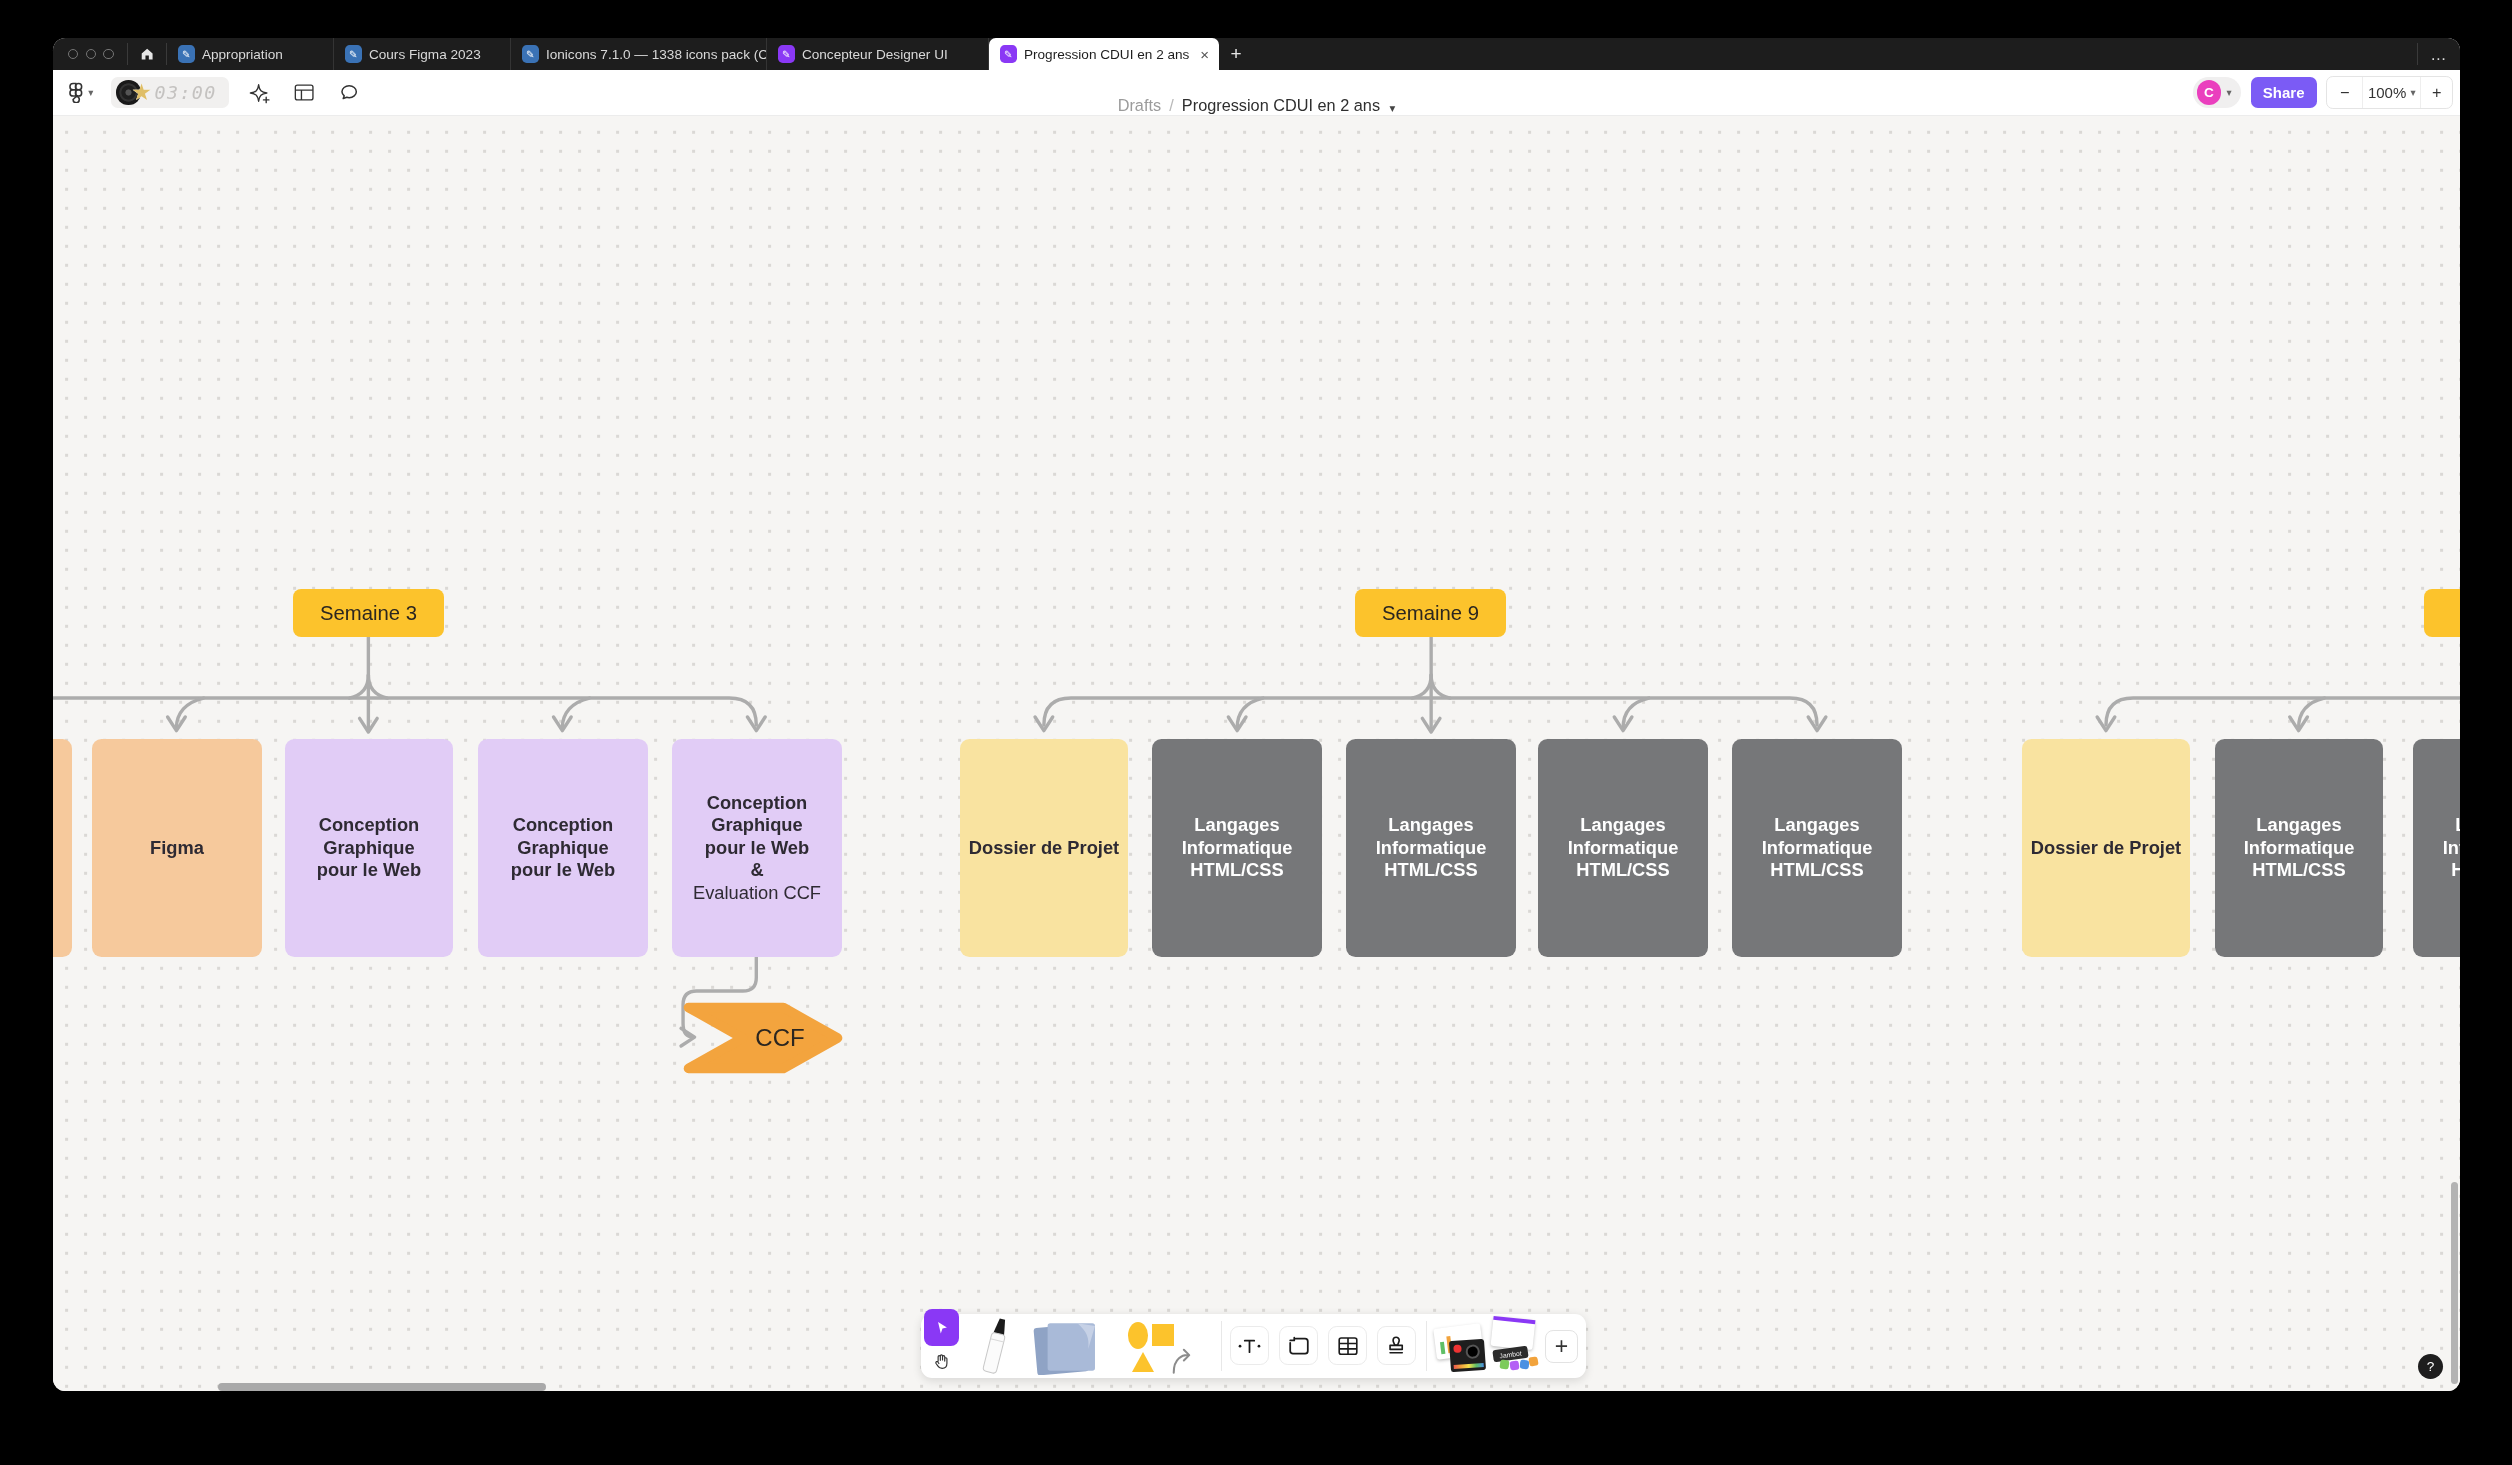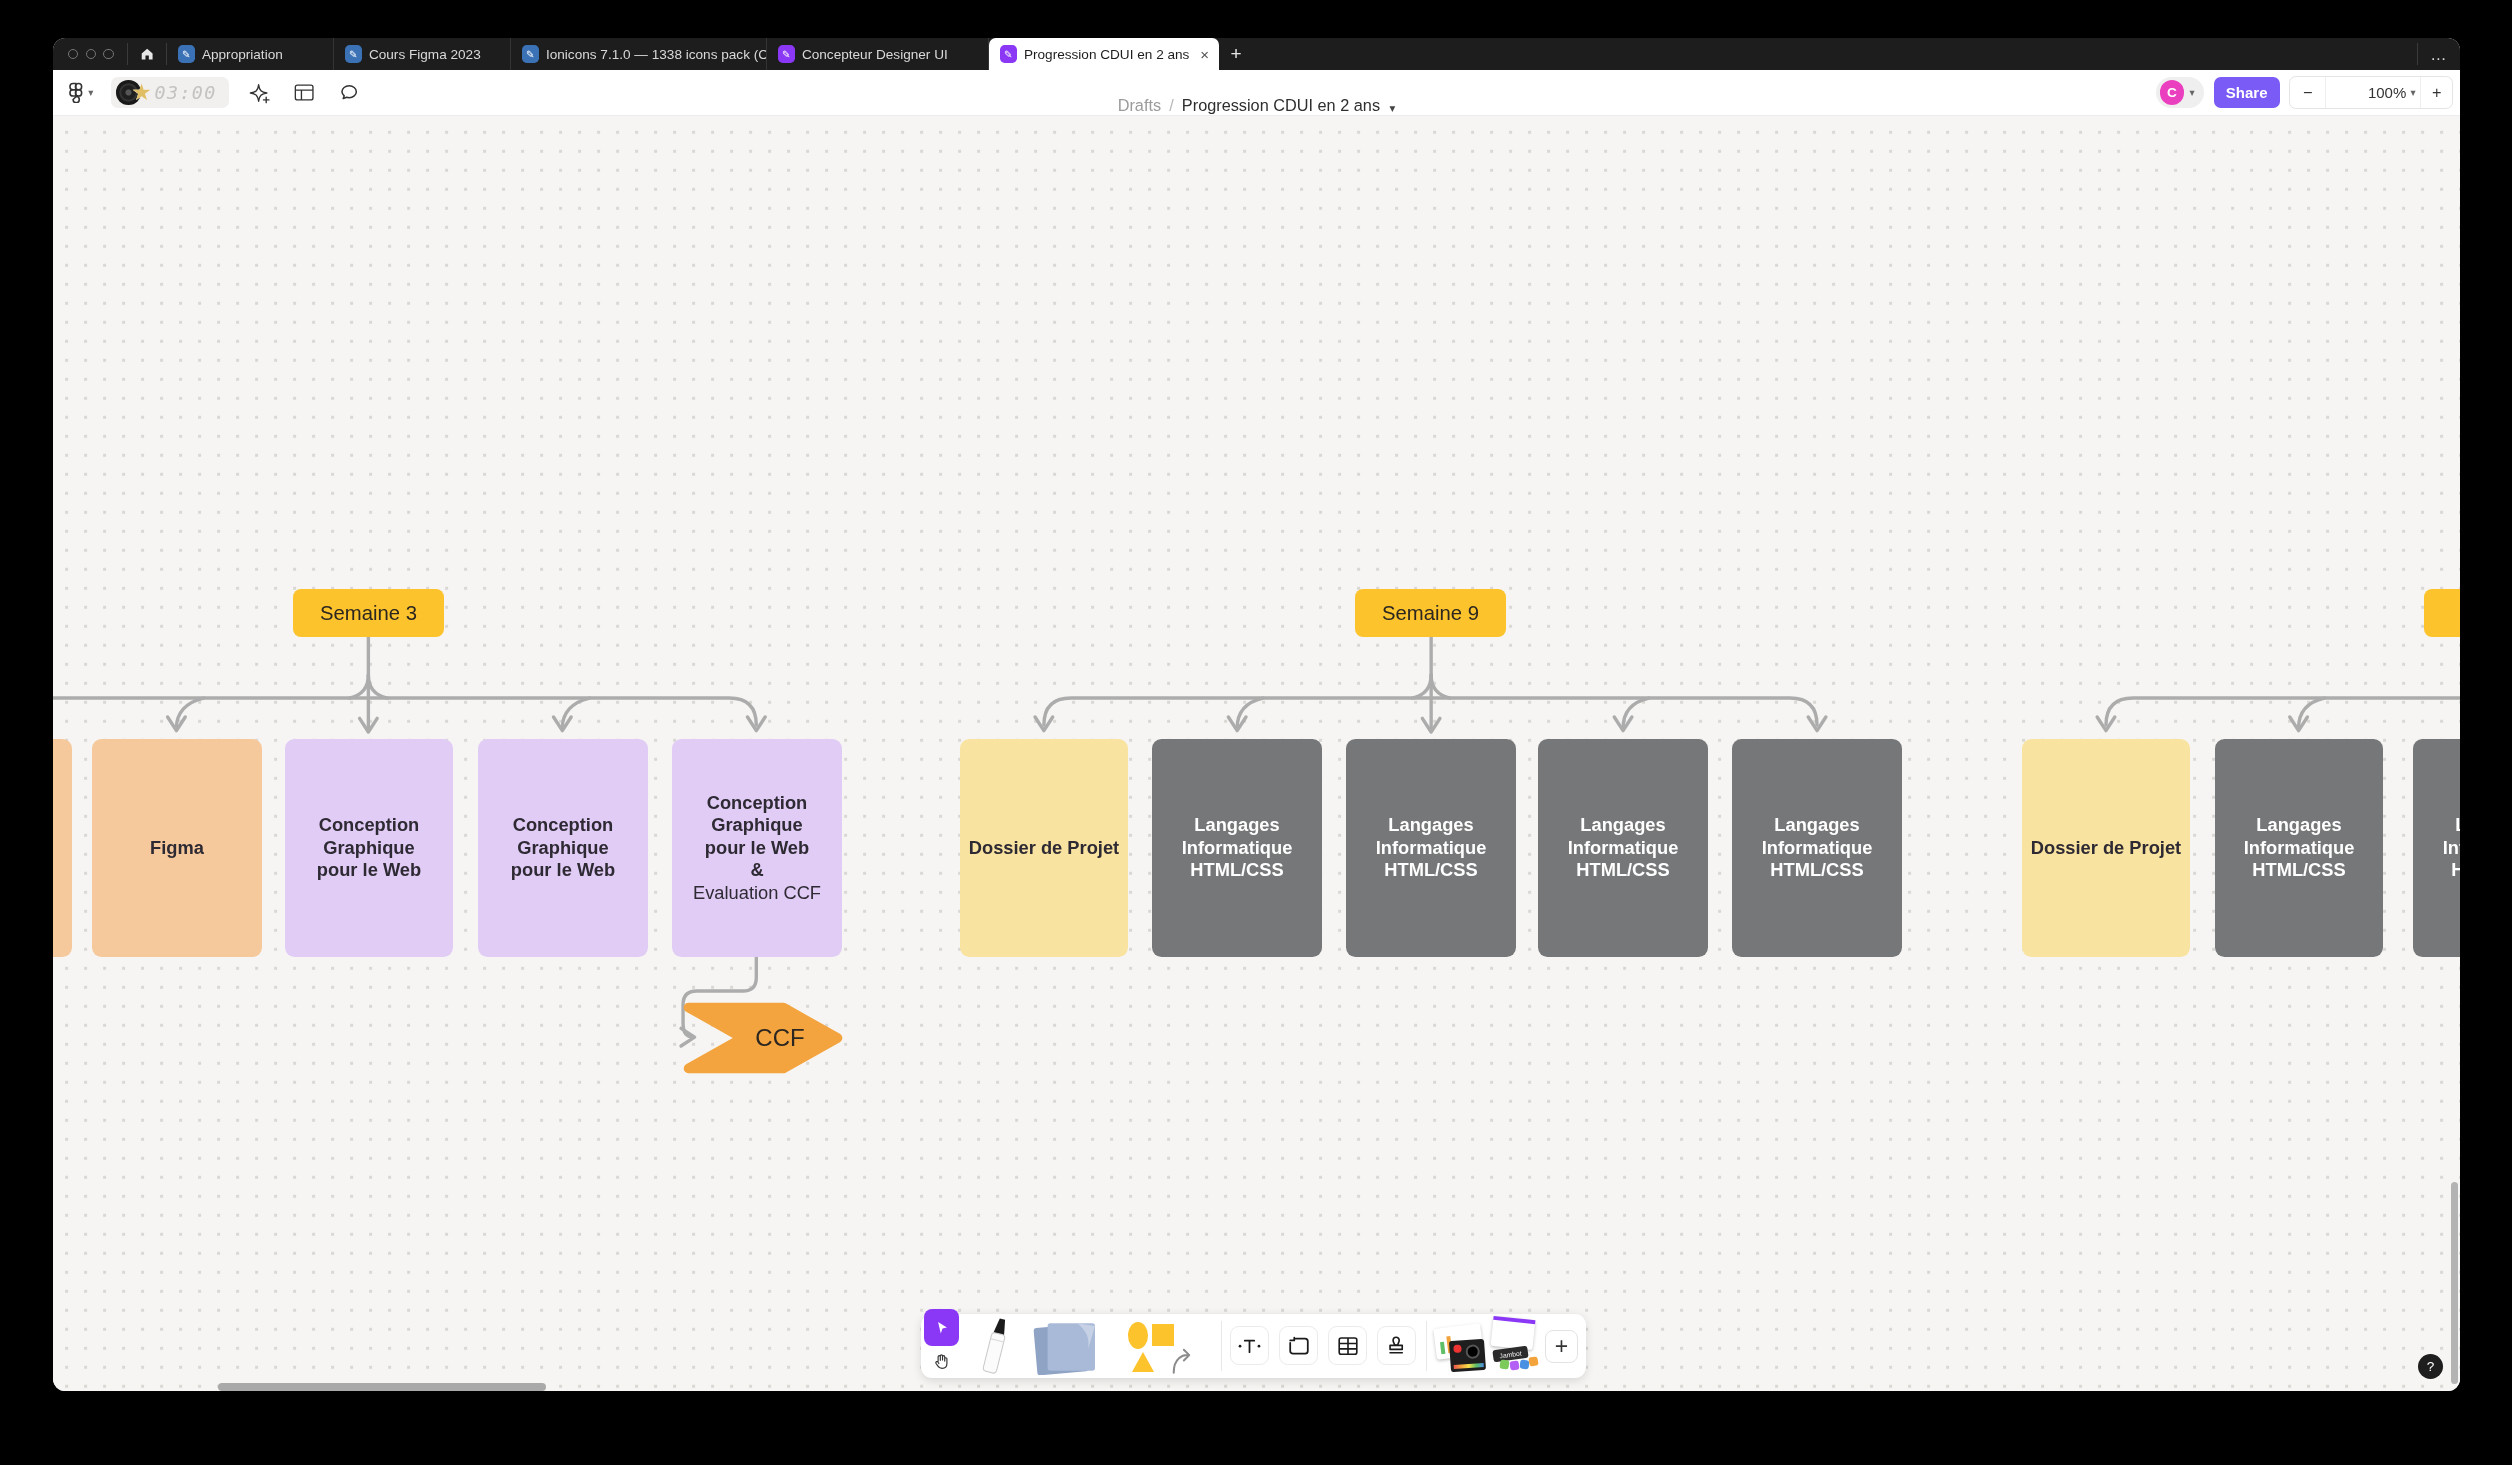--- a/index.html
+++ b/index.html
@@ -37,21 +37,21 @@
   .bc-sep{color:#B9B9B9;}
   .bc-cur{color:#2F2F2F;font-weight:500;}
   .bc-chev{color:#444;font-size:11.5px;margin-left:1.4px;}
   .appbar .right{position:absolute;right:6.8px;top:0;bottom:0;display:flex;align-items:center;gap:9.5px;}
   .avatarpill{display:flex;align-items:center;gap:5.4px;background:#F0EFEF;border-radius:16.3px;height:31px;padding:0 9.5px 0 4.1px;}
   .avatar{width:24.4px;height:24.4px;border-radius:50%;background:#EA3FBE;color:#fff;display:flex;align-items:center;justify-content:center;font-size:13.6px;font-weight:700;}
   .sharebtn{background:#7B5BF5;color:#fff;border:none;border-radius:6.8px;height:31px;padding:0 12.2px;font-size:15px;font-weight:600;font-family:inherit;}
   .zoomctl{display:flex;align-items:stretch;height:31px;border:0.7px solid #E4E4E4;border-radius:6.8px;overflow:hidden;background:#fff;}
   .zseg{display:flex;align-items:center;justify-content:center;color:#333;font-size:16.3px;}
   .z-out{width:35px;}
-  .z-lvl{width:57px;font-size:15px;gap:4.1px;border-left:0.7px solid #EEE;border-right:0.7px solid #EEE;padding-left:37px;}
+  .z-lvl{width:57px;font-size:15px;gap:4.1px;border-left:0.7px solid #EEE;border-right:0.7px solid #EEE;}
   .z-in{width:31px;}
 
   
   .canvas{flex:1;position:relative;overflow:hidden;background:#F6F5F3;background-image:radial-gradient(circle,#DAD8D5 1.6px,transparent 1.7px);background-size:19px 19px;background-position:4.1px 6.8px;}
   .connectors{position:absolute;left:0;top:0;}
   .node{position:absolute;height:48px;background:#FCC32C;border-radius:8.1px;display:flex;align-items:center;justify-content:center;font-size:20.3px;font-weight:500;color:#2B2620;}
   .card{position:absolute;top:623px;height:218px;border-radius:9.5px;display:flex;flex-direction:column;align-items:center;justify-content:center;text-align:center;font-size:18.3px;font-weight:700;line-height:22.4px;color:#2E2A33;}
   .card .label{white-space:pre-line;}
   .card .sublabel{white-space:pre-line;font-weight:400;}
   .orange{background:#F6C99C;}

